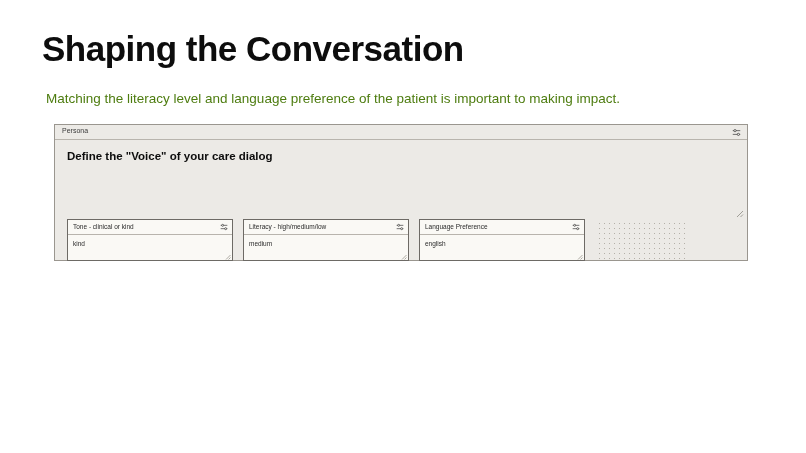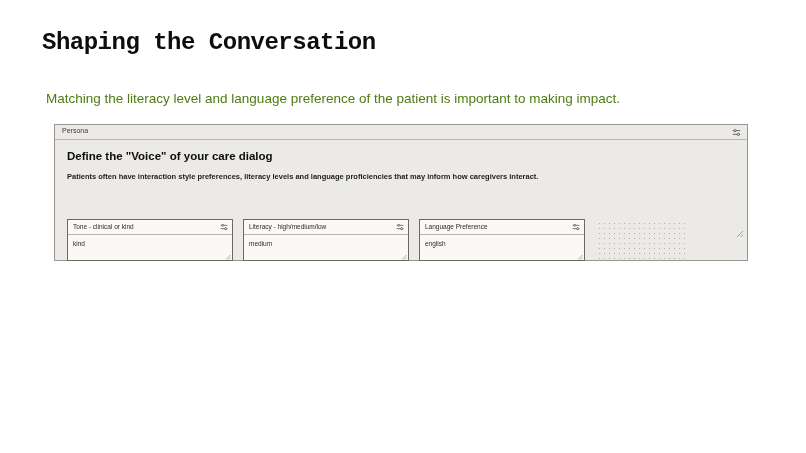--- a/index.html
+++ b/index.html
@@ -16,26 +16,25 @@
   }
   .page {
     position: relative;
     width: 806px;
     height: 453px;
   }
   .title {
     position: absolute;
     left: 42px;
     top: 30px;
-    font-size: 24px;
+    font-size: 35px;
     font-weight: bold;
     letter-spacing: -0.5px;
     color: #0d0d0d;
     line-height: 1.1;
-    font-family: Liberation Mono, monospace;
   }
   .subtitle {
     position: absolute;
     left: 46px;
     top: 90px;
     font-size: 13.5px;
     color: #4d7c0f;
     line-height: 1.3;
   }
   
@@ -172,21 +171,20 @@
           <line x1="1" y1="3.5" x2="11" y2="3.5" stroke="#333" stroke-width="0.9"></line>
           <line x1="1" y1="8.5" x2="11" y2="8.5" stroke="#333" stroke-width="0.9"></line>
           <circle cx="4" cy="3.5" r="1.5" fill="#eceae6" stroke="#333" stroke-width="0.9"></circle>
           <circle cx="8.5" cy="8.5" r="1.5" fill="#eceae6" stroke="#333" stroke-width="0.9"></circle>
         </svg>
       </span>
     </div>
 
     <div class="panel-body">
       <div class="panel-heading">Define the "Voice" of your care dialog</div>
-      <div class="panel-desc">Patients often have interaction style preferences, literacy levels and language proficiencies that may inform how caregivers interact.</div>
 
       <span class="panel-resize">
         <svg viewBox="0 0 8 8" width="8" height="8">
           <line x1="7" y1="1" x2="1" y2="7" stroke="#8d8a83" stroke-width="0.8"></line>
           <line x1="7" y1="4.5" x2="4.5" y2="7" stroke="#8d8a83" stroke-width="0.8"></line>
         </svg>
       </span>
 
       <div class="fields-row">
 

